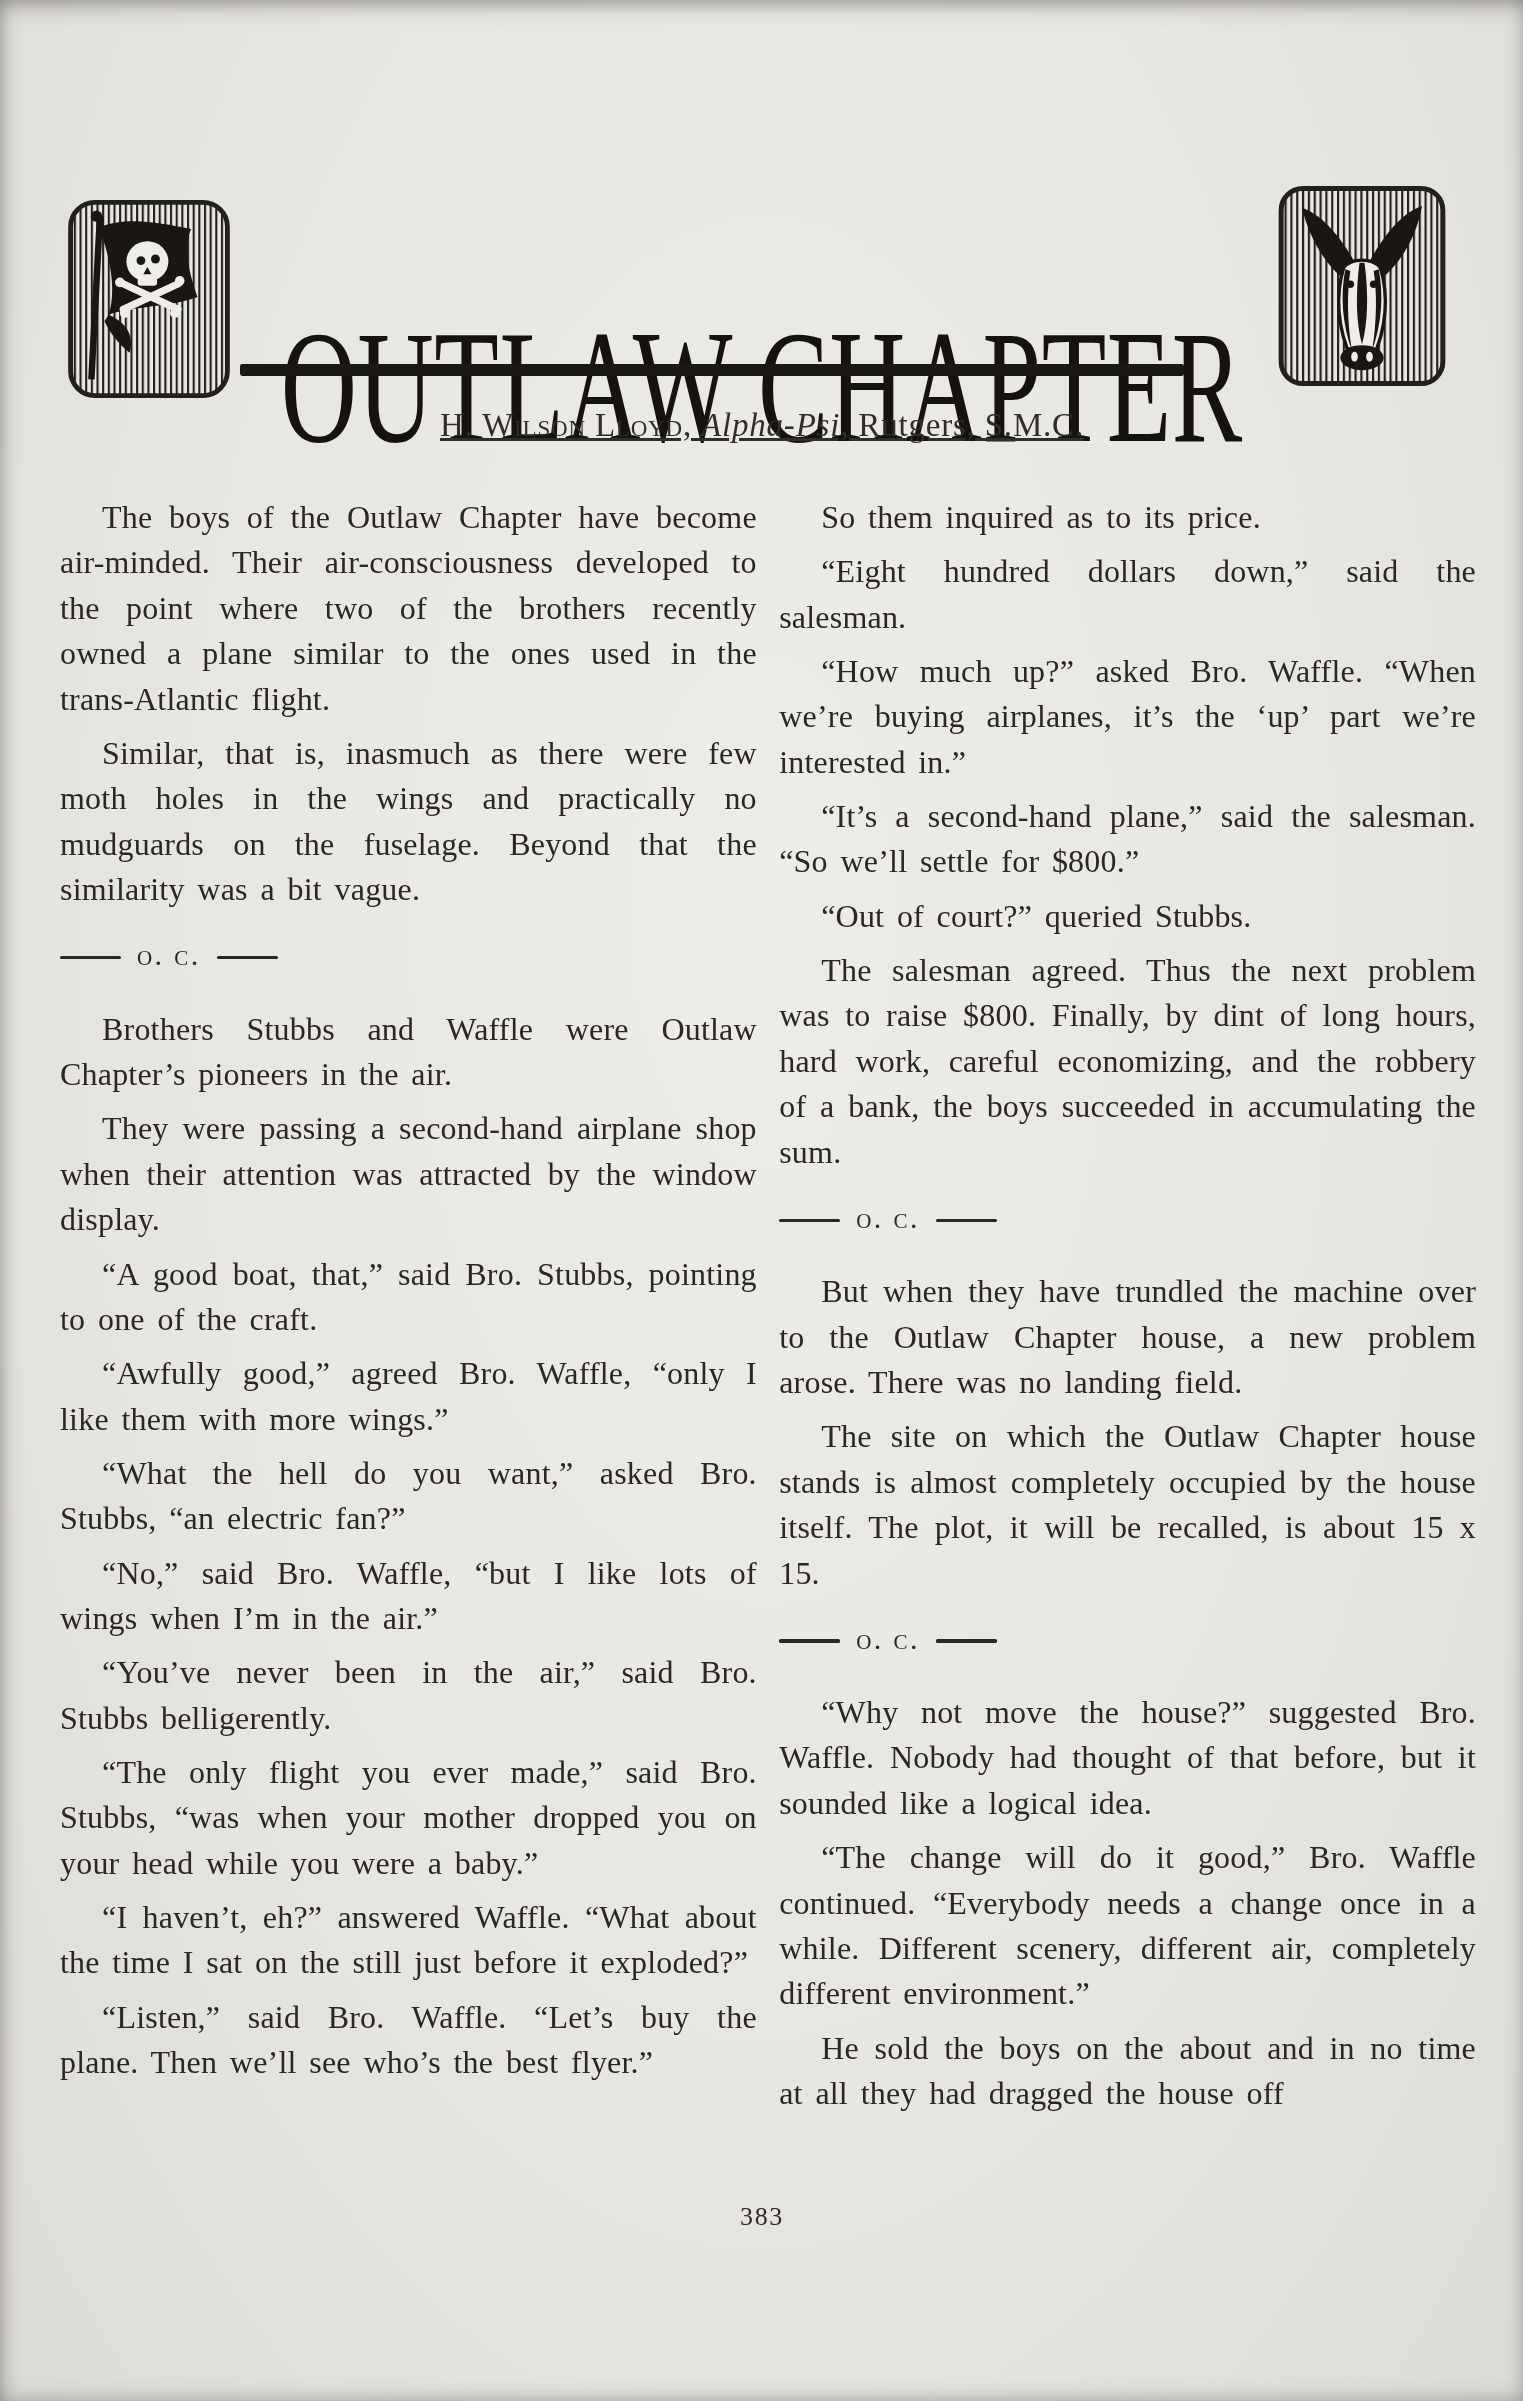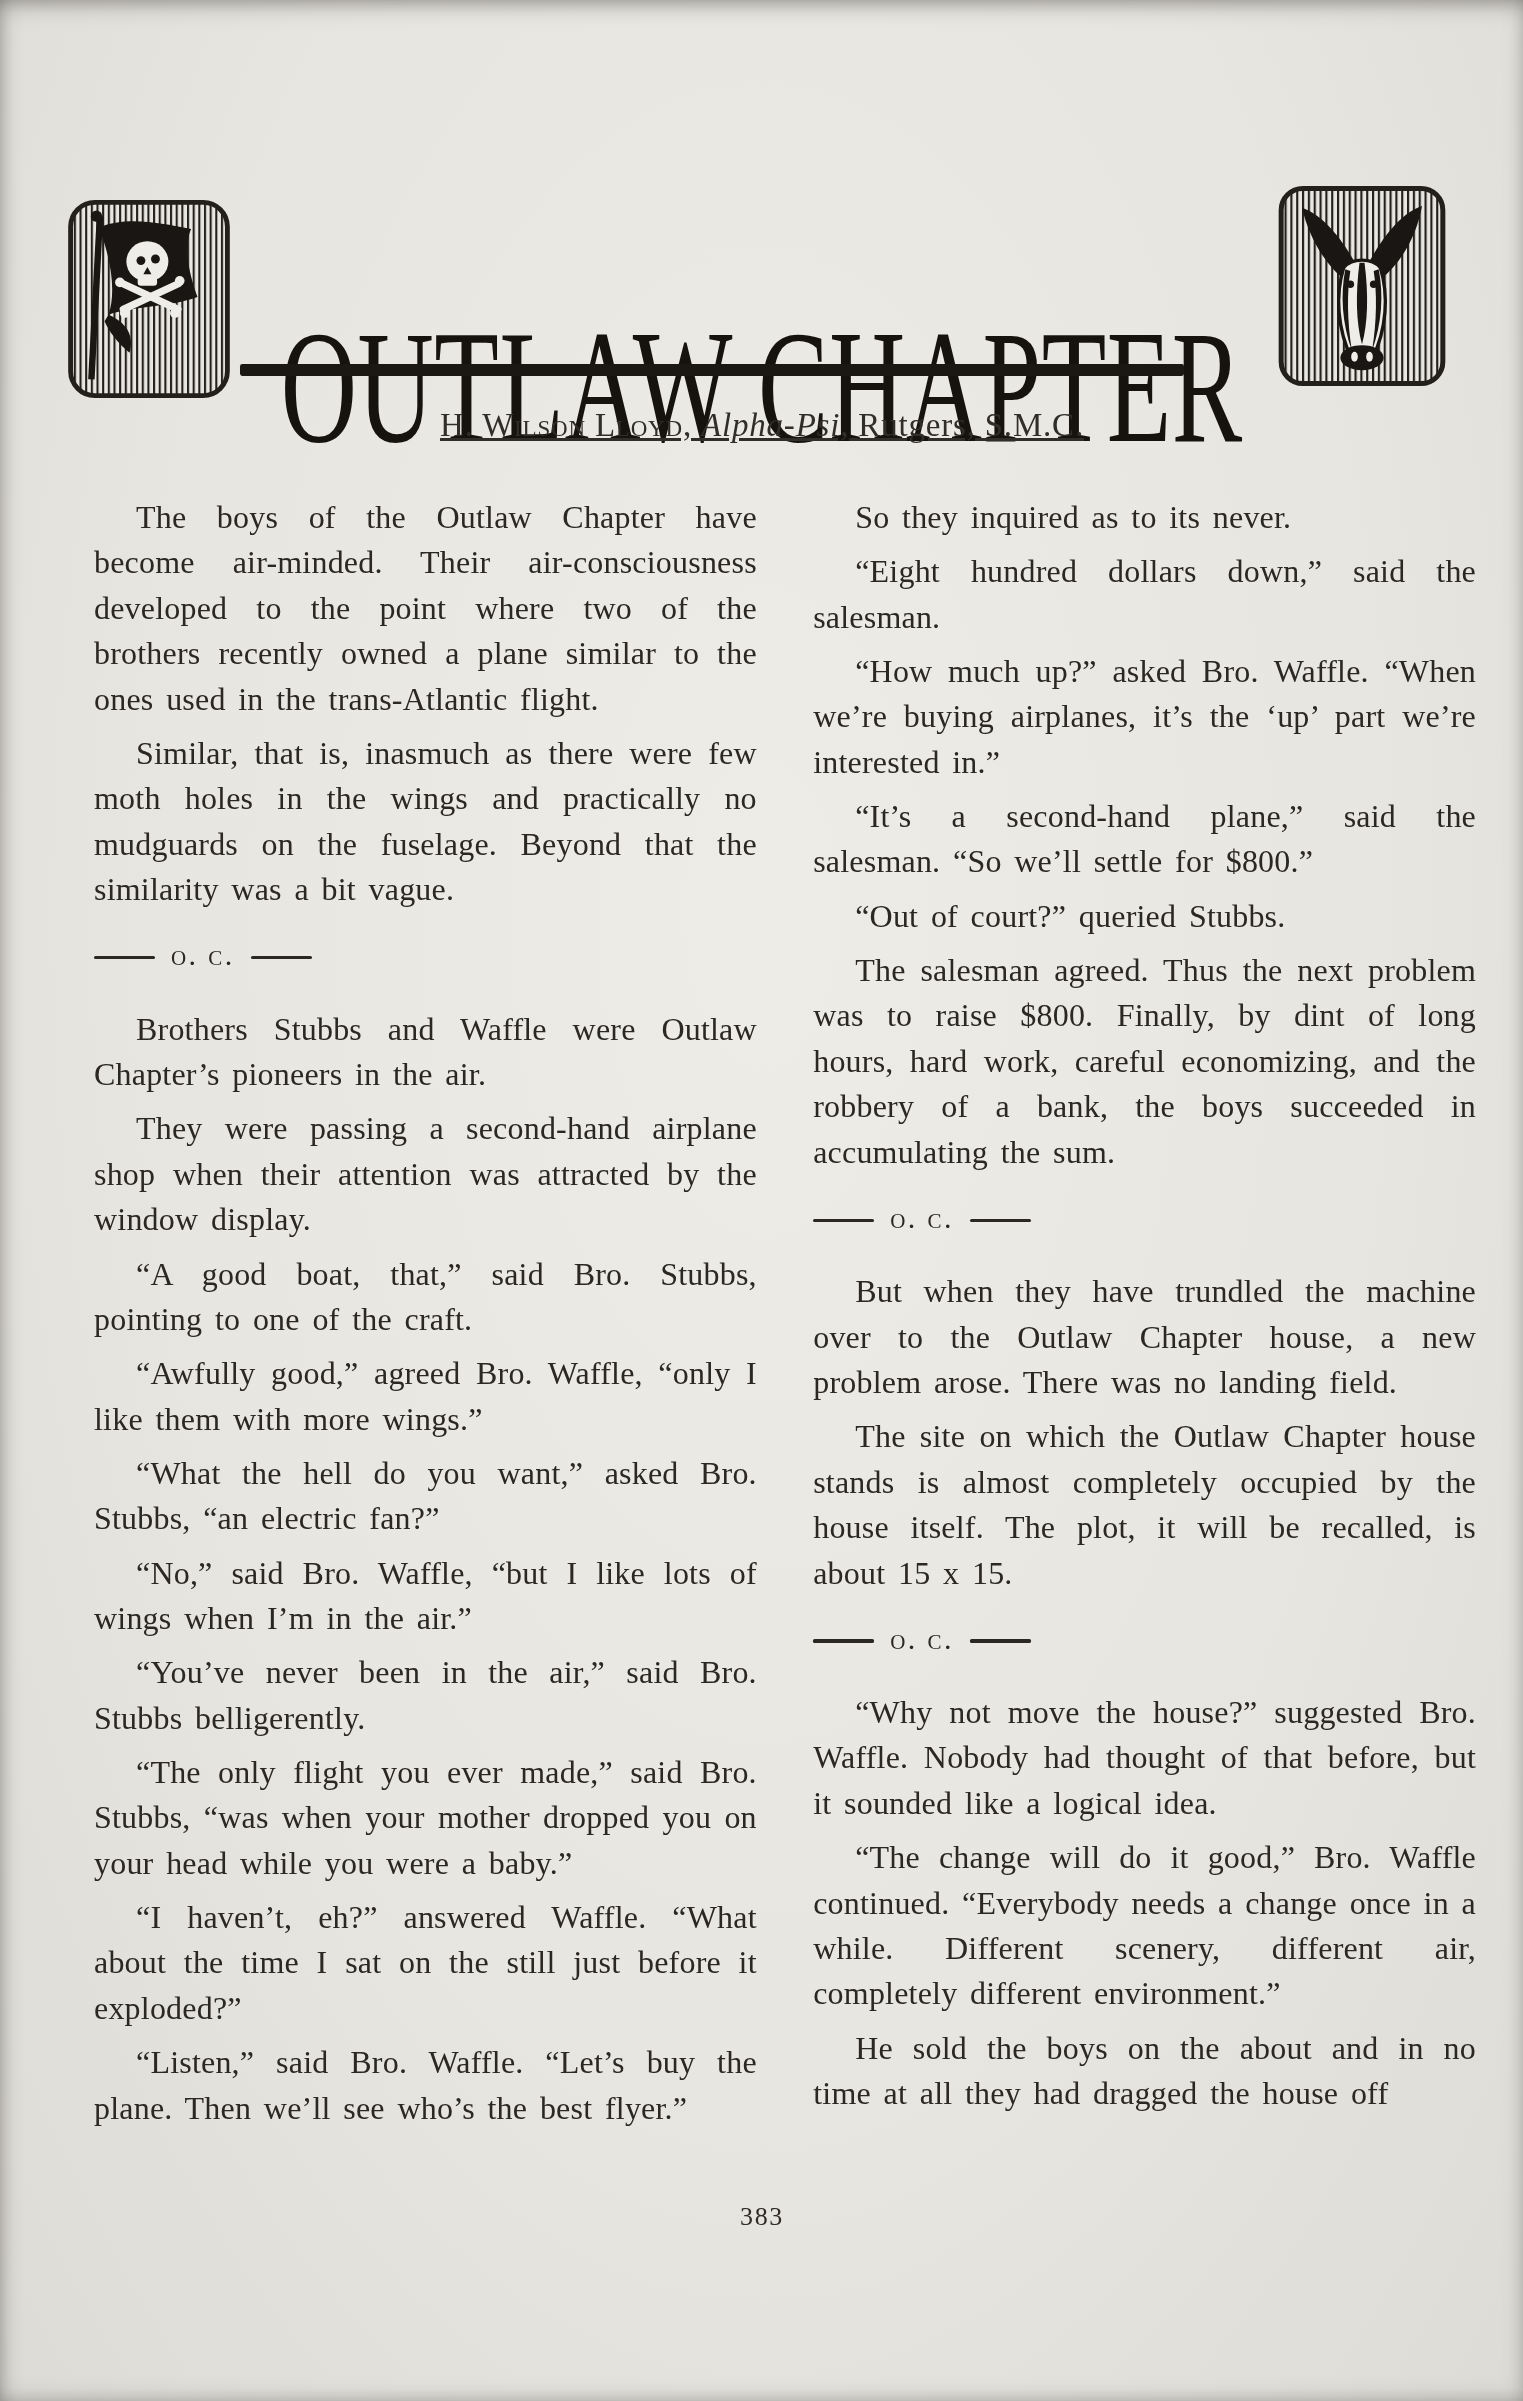--- a/index.html
+++ b/index.html
@@ -34,21 +34,21 @@
   .byline{
     position:absolute;left:0;top:407px;width:100%;
     text-align:center;font-size:33px;color:#312d27;letter-spacing:0.8px;text-decoration:underline;
   }
   .byline-name{font-variant:small-caps;}
   .byline-chapter{font-style:italic;}
   .columns{
     position:absolute;left:60px;top:495px;width:1416px;
     display:flex;gap:22.4px;
   }
-  .col{flex:1 1 0;min-width:0;margin-left:34px;}
+  .col{flex:1 1 0;min-width:0;}
   .para{
     margin:0 0 8.8px 0;
     font-size:32px;line-height:1.42;
     text-align:justify;text-indent:42px;
     word-spacing:0.14em;letter-spacing:0.2px;
     hyphens:auto;
   }
   .divider{
     display:flex;align-items:center;justify-content:flex-start;gap:16px;
     margin:30px 0 34px 0;
@@ -146,21 +146,21 @@
       <p class="para">“Awfully good,” agreed Bro. Waffle, “only I like them with more wings.”</p>
       <p class="para">“What the hell do you want,” asked Bro. Stubbs, “an electric fan?”</p>
       <p class="para">“No,” said Bro. Waffle, “but I like lots of wings when I’m in the air.”</p>
       <p class="para">“You’ve never been in the air,” said Bro. Stubbs belligerently.</p>
       <p class="para">“The only flight you ever made,” said Bro. Stubbs, “was when your mother dropped you on your head while you were a baby.”</p>
       <p class="para">“I haven’t, eh?” answered Waffle. “What about the time I sat on the still just before it exploded?”</p>
       <p class="para">“Listen,” said Bro. Waffle. “Let’s buy the plane. Then we’ll see who’s the best flyer.”</p>
     </section>
 
     <section class="col">
-      <p class="para">So they inquired as to its never.</p>
+      <p class="para">So them inquired as to its price.</p>
       <p class="para">“Eight hundred dollars down,” said the salesman.</p>
       <p class="para">“How much up?” asked Bro. Waffle. “When we’re buying airplanes, it’s the ‘up’ part we’re interested in.”</p>
       <p class="para">“It’s a second-hand plane,” said the salesman. “So we’ll settle for $800.”</p>
       <p class="para">“Out of court?” queried Stubbs.</p>
       <p class="para">The salesman agreed. Thus the next problem was to raise $800. Finally, by dint of long hours, hard work, careful economizing, and the robbery of a bank, the boys succeeded in accumulating the sum.</p>
       <div class="divider">
         <span class="dash"></span>
         <span class="oc">o. c.</span>
         <span class="dash"></span>
       </div>

